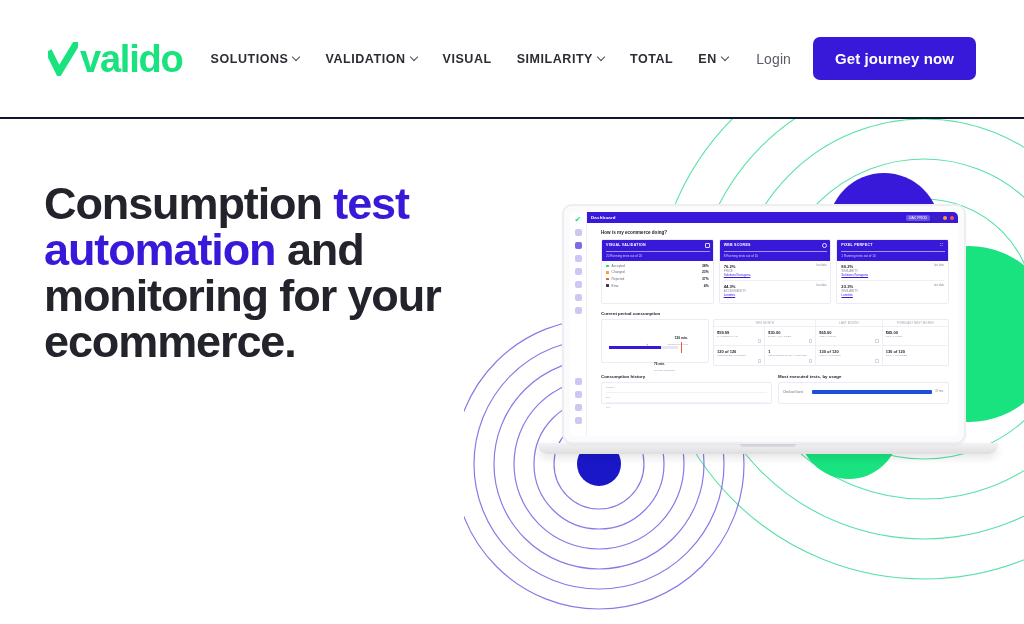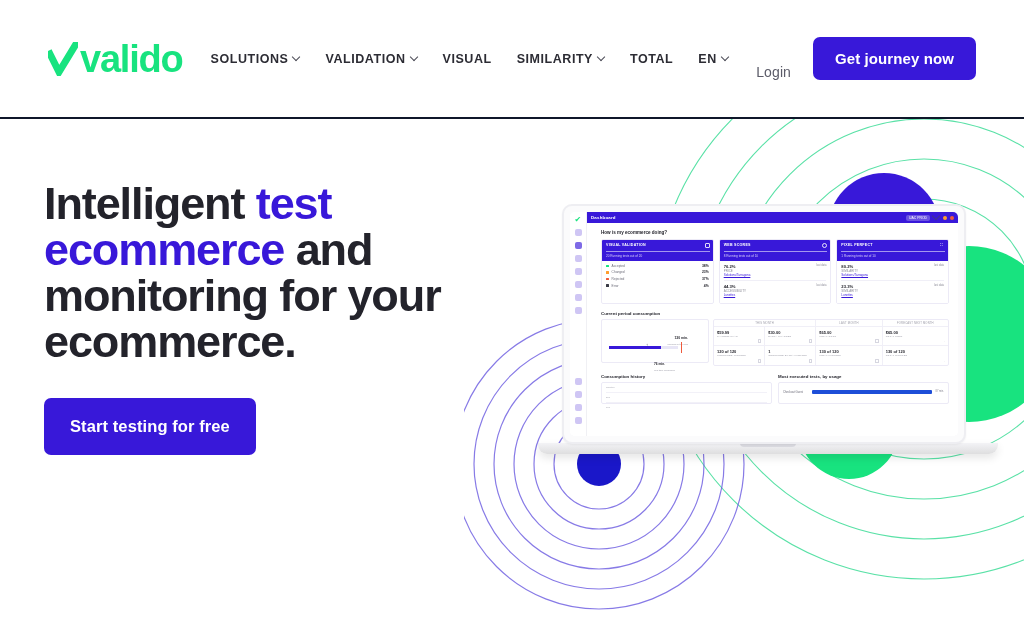--- a/index.html
+++ b/index.html
@@ -32,21 +32,21 @@
     font-size: 12.5px; font-weight: 700; color: #2c2c34;
     letter-spacing: 0.55px; cursor: pointer; white-space: nowrap;
   }
   .chev { display: inline-block; width: 7px; height: 7px; position: relative; top: -1px; }
   .chev::after {
     content: ""; position: absolute; left: 0; top: 0;
     width: 5px; height: 5px;
     border-right: 1.3px solid #4a4a55; border-bottom: 1.3px solid #4a4a55;
     transform: rotate(45deg);
   }
-  .header-right { margin-left: auto; display: flex; align-items: flex-end; gap: 22px; }
+  .header-right { margin-left: auto; display: flex; align-items: center; gap: 22px; }
   .login-link {
     font-size: 14px; color: #5b5b68; cursor: pointer; letter-spacing: .1px;
   }
   .cta-nav {
     background: #3818d9; color:#fff; border: none;
     font-family: inherit; font-size: 15px; font-weight: 700;
     padding: 13px 22px; border-radius: 7px; cursor: pointer;
     letter-spacing: .1px; white-space: nowrap;
   }
 
@@ -253,22 +253,21 @@
         </g>
         <circle cx="505" cy="215" r="88" fill="#18e37f"></circle>
         <circle cx="420" cy="110" r="56" fill="#3818d9"></circle>
         <circle cx="385" cy="310" r="50" fill="#18e37f"></circle>
         <circle cx="465" cy="285" r="22" fill="#3818d9"></circle>
         <circle cx="135" cy="345" r="22" fill="#1a17c9"></circle>
       </svg>
     </div>
 
     <div class="hero-left">
-      <h1 class="headline"><span>Intelligent </span><span class="accent">test ecommerce</span><span> and monitoring for your ecommerce.</span></h1>
-      <button class="cta-hero">Start testing for free</button>
+      <h1 class="headline"><span>Consumption </span><span class="accent">test automation</span><span> and monitoring for your ecommerce.</span></h1>
     </div>
 
     <div class="laptop">
       <div class="screen-bezel">
         <div class="screen">
 
           <div class="dash-side">
             <div class="side-ico check">✔</div>
             <div class="side-ico"></div>
             <div class="side-ico on"></div>

